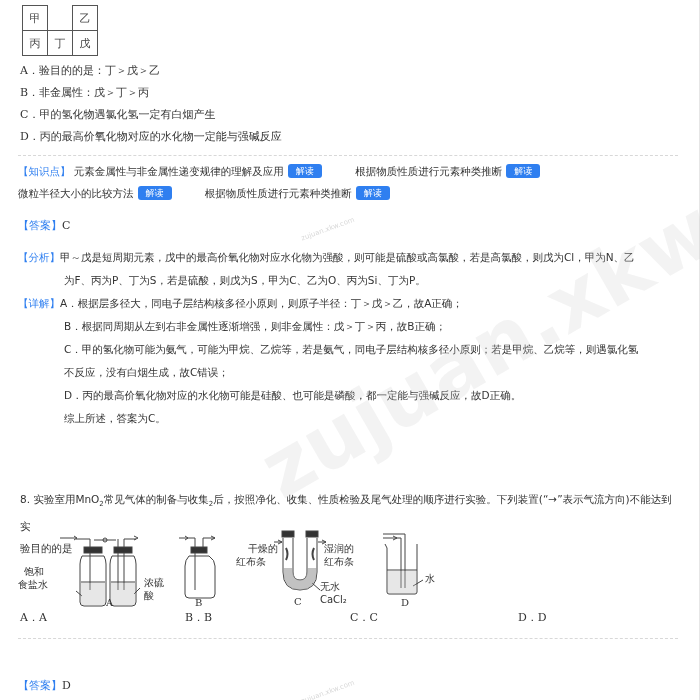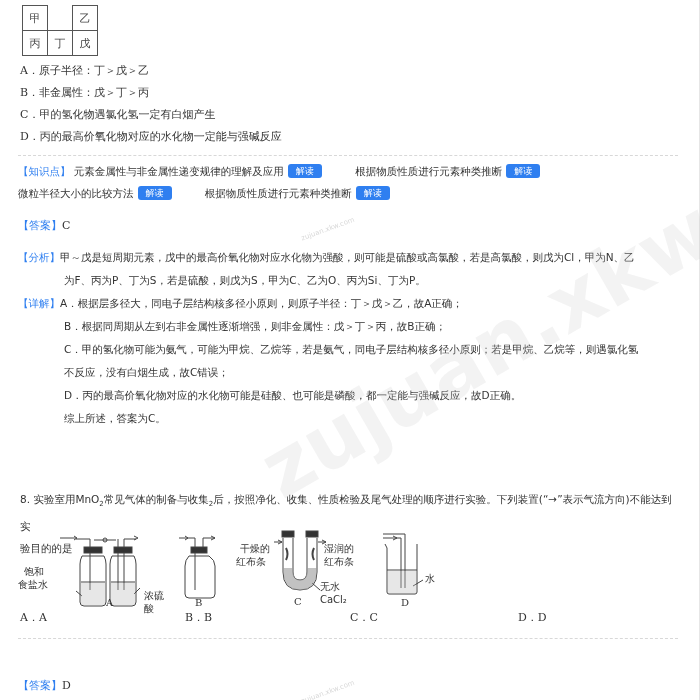--- a/index.html
+++ b/index.html
@@ -80,21 +80,21 @@
     </tr>
     <tr>
       <td class="b">丙</td>
       <td class="b">丁</td>
       <td class="b">戊</td>
     </tr>
   </tbody>
     </table>
 
   <div class="opt" style="top:63px">
-    <span class="lab">A．</span><span>原子半径：丁＞戊＞乙</span>
+    <span class="lab">A．</span><span>验目的的是：丁＞戊＞乙</span>
   </div>
   <div class="opt" style="top:85px">
     <span class="lab">B．</span><span>非金属性：戊＞丁＞丙</span>
   </div>
   <div class="opt" style="top:107px">
     <span class="lab">C．</span><span>甲的氢化物遇氯化氢一定有白烟产生</span>
   </div>
   <div class="opt" style="top:129px">
     <span class="lab">D．</span><span>丙的最高价氧化物对应的水化物一定能与强碱反应</span>
   </div>
@@ -159,21 +159,21 @@
         <line x1="58" y1="61" x2="64" y2="66"></line>
         <line x1="116" y1="64" x2="122" y2="58"></line>
       </g>
       <g fill="#bbb">
         <rect x="63" y="53" width="24" height="22" opacity="0.35"></rect>
         <rect x="93" y="53" width="24" height="22" opacity="0.35"></rect>
       </g>
     </svg>
     <div class="cjk-lab" style="left:6px;top:35px">饱和</div>
     <div class="cjk-lab" style="left:0px;top:48px">食盐水</div>
-    <div class="cjk-lab" style="left:126px;top:59px">浓硫酸</div>
+    <div class="cjk-lab" style="left:126px;top:46px">浓硫酸</div>
     <div class="dlabel" style="left:88px;top:67px">A</div>
   </div>
 
   <div class="diagram" style="left:175px;top:530px;width:50px;height:80px">
     <svg width="50" height="70">
       <g stroke="#444" fill="none" stroke-width="1">
         <path d="M4,8 L20,8 L20,60"></path>
           <path d="M10,6 L13,8 L10,10"></path>
         <path d="M28,22 L28,8 L40,8"></path>
           <path d="M36,6 L40,8 L36,10"></path>
@@ -194,21 +194,21 @@
         <path d="M38,14 L46,14"></path>
           <path d="M42,12 L46,14 L42,16"></path>
         <path d="M82,14 L90,14"></path>
           <path d="M86,12 L90,14 L86,16"></path>
         <path d="M50,20 Q53,26 50,32" stroke-width="2"></path>
         <path d="M78,20 Q75,26 78,32" stroke-width="2"></path>
         <line x1="76" y1="55" x2="84" y2="62"></line>
       </g>
       <path d="M47,40 Q47,62 64,62 Q81,62 81,40 L71,40 Q71,52 64,52 Q57,52 57,40 Z" fill="#999" opacity="0.6"></path>
     </svg>
-    <div class="cjk-lab" style="left:4px;top:14px">干燥的</div>
+    <div class="cjk-lab" style="left:12px;top:14px">干燥的</div>
     <div class="cjk-lab" style="left:0px;top:27px">红布条</div>
     <div class="cjk-lab" style="left:88px;top:14px">湿润的</div>
     <div class="cjk-lab" style="left:88px;top:27px">红布条</div>
     <div class="cjk-lab" style="left:84px;top:52px">无水CaCl₂</div>
     <div class="dlabel" style="left:58px;top:68px">C</div>
   </div>
 
   <div class="diagram" style="left:383px;top:530px;width:70px;height:80px">
     <svg width="70" height="70">
       <g stroke="#444" fill="none" stroke-width="1">

